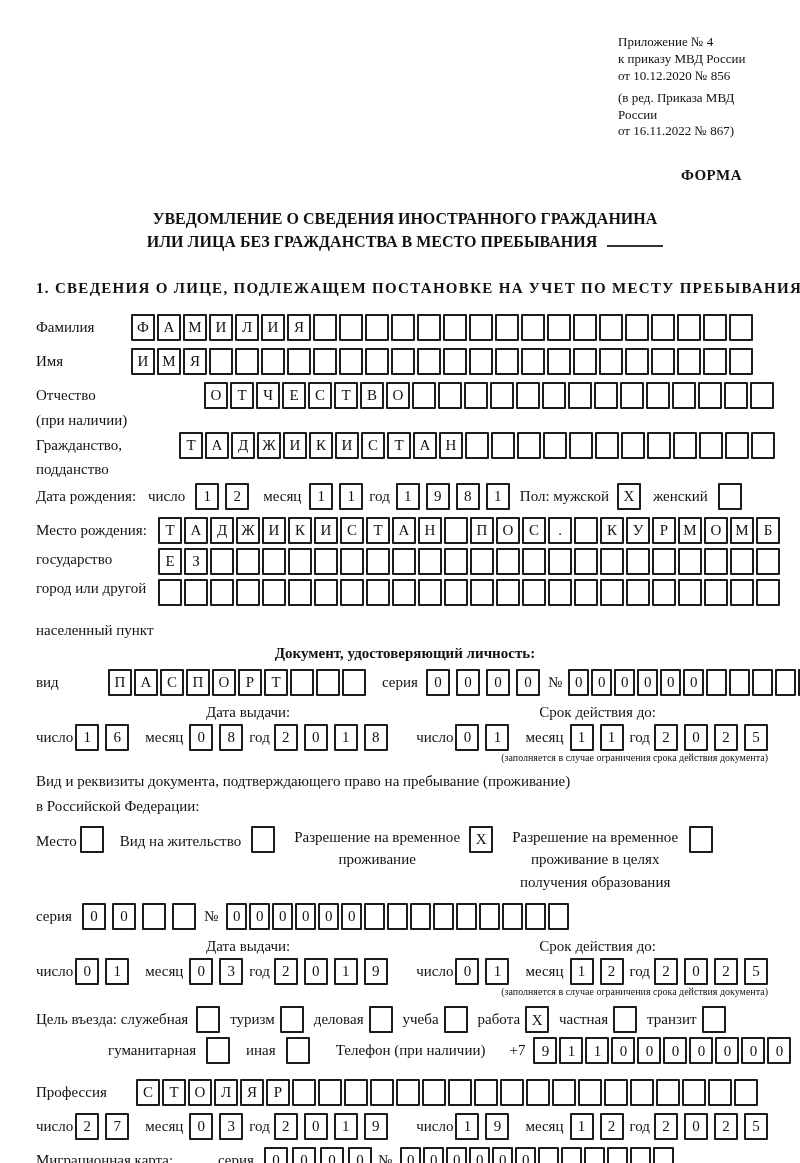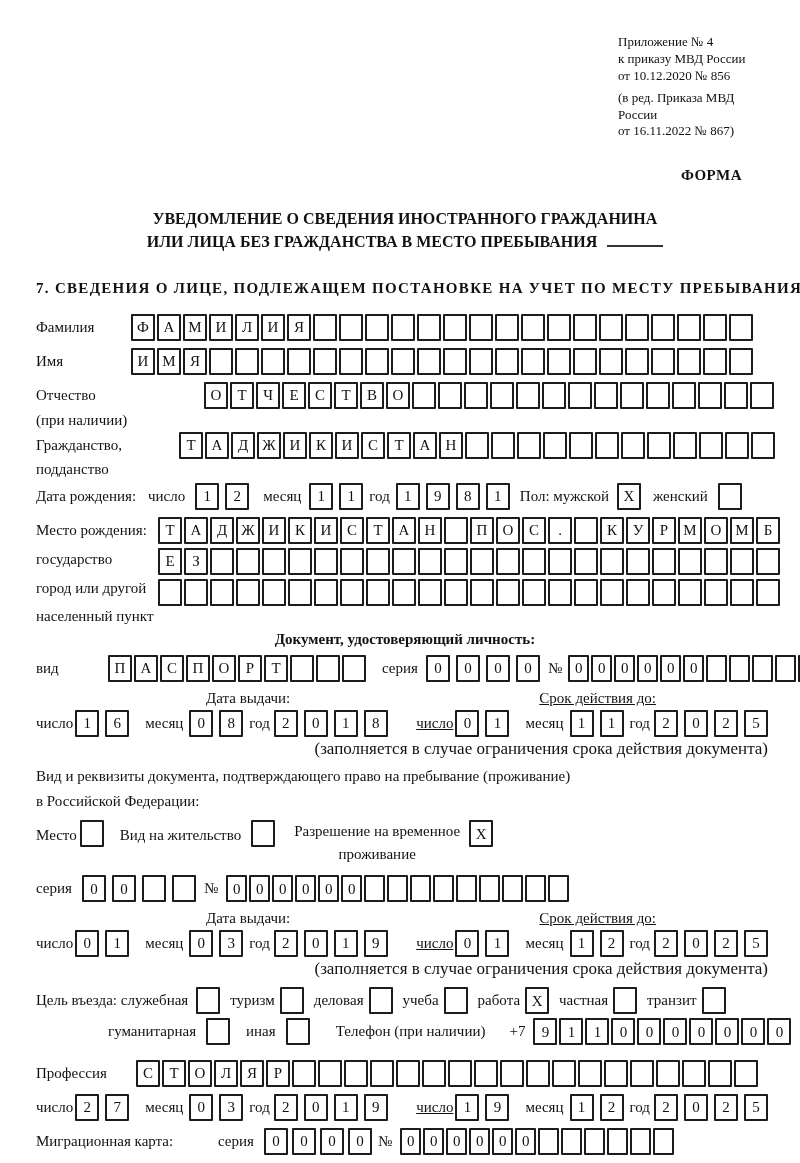--- a/index.html
+++ b/index.html
@@ -20,23 +20,23 @@
   .cb{
     display:inline-flex;width:24px;height:27px;border:2px solid #1c1c1c;border-radius:1px;
     box-sizing:border-box;align-items:center;justify-content:center;
     font-size:15px;margin-right:2px;flex:0 0 auto;background:#fff;
   }
   .sp .cb{margin-right:6px;}
   .sp2 .cb{margin-right:4px;}
   .num .cb{width:21px;margin-right:2px;}
   .docsec{text-align:center;font-weight:bold;margin:4px 0 6px 0;}
   .dh{display:flex;font-size:15px;margin-bottom:2px;}
-  .note{font-size:17px;text-align:right;margin:1px 6px 8px 0;}
+  .note{font-size:10px;text-align:right;margin:1px 6px 8px 0;}
   .plain{margin:4px 0 6px 0;}
-  .ml-auto{margin-left:auto;text-decoration:underline;}
+  .ml-auto{margin-left:auto;}
   .ckitem{display:flex;align-items:flex-start;}
   .cklbl-c{text-align:center;line-height:1.5;}
 </style>
 </head>
 <body>
 
 <div class="page">
 
   <div class="hdr">
     <div>Приложение № 4</div>
@@ -46,21 +46,21 @@
     <div>от 16.11.2022 № 867)</div>
   </div>
 
   <div class="forma">ФОРМА</div>
 
   <div class="title">
     <div>УВЕДОМЛЕНИЕ О СВЕДЕНИЯ ИНОСТРАННОГО ГРАЖДАНИНА</div>
     <div><span>ИЛИ ЛИЦА БЕЗ ГРАЖДАНСТВА В МЕСТО ПРЕБЫВАНИЯ</span><span class="uline"></span></div>
   </div>
 
-  <div class="sec">7. СВЕДЕНИЯ О ЛИЦЕ, ПОДЛЕЖАЩЕМ ПОСТАНОВКЕ НА УЧЕТ ПО МЕСТУ ПРЕБЫВАНИЯ</div>
+  <div class="sec">1. СВЕДЕНИЯ О ЛИЦЕ, ПОДЛЕЖАЩЕМ ПОСТАНОВКЕ НА УЧЕТ ПО МЕСТУ ПРЕБЫВАНИЯ</div>
 
   <div class="row">
     <div class="lbl" style="width:95px">Фамилия</div>
     <div class="cells">
         <span class="cb">Ф</span>
         <span class="cb">А</span>
         <span class="cb">М</span>
         <span class="cb">И</span>
         <span class="cb">Л</span>
         <span class="cb">И</span>
@@ -205,21 +205,21 @@
     <div class="cells">
         <span class="cb">&nbsp;</span>
       </div>
   </div>
 
   <div class="row" style="margin-bottom:2px">
     <div class="lbl" style="width:122px">
       <div>Место рождения:</div>
       <div style="margin-top:10px">государство</div>
       <div style="margin-top:10px">город или другой</div>
-      <div style="margin-top:10px">населенный пункт</div>
+      <div style="margin-top:24px">населенный пункт</div>
     </div>
     <div>
       <div class="cells" style="margin-bottom:4px">
           <span class="cb">Т</span>
           <span class="cb">А</span>
           <span class="cb">Д</span>
           <span class="cb">Ж</span>
           <span class="cb">И</span>
           <span class="cb">К</span>
           <span class="cb">И</span>
@@ -392,20 +392,26 @@
       <div class="cells" style="margin-left:10px">
           <span class="cb">&nbsp;</span>
         </div>
     </div>
     <div class="ckitem" style="margin-left:16px">
       <div class="cklbl-c" style="width:168px">Разрешение на временное проживание</div>
       <div class="cells" style="margin-left:8px">
           <span class="cb">X</span>
         </div>
     </div>
+    <div class="ckitem" style="margin-left:14px">
+      <div class="cklbl-c" style="width:172px">Разрешение на временное проживание в целях получения образования</div>
+      <div class="cells" style="margin-left:8px">
+          <span class="cb">&nbsp;</span>
+        </div>
+    </div>
   </div>
 
   <div class="row">
     <span class="lbl" style="margin-right:10px">серия</span>
     <div class="cells sp">
         <span class="cb">0</span>
         <span class="cb">0</span>
         <span class="cb">&nbsp;</span>
         <span class="cb">&nbsp;</span>
       </div>

